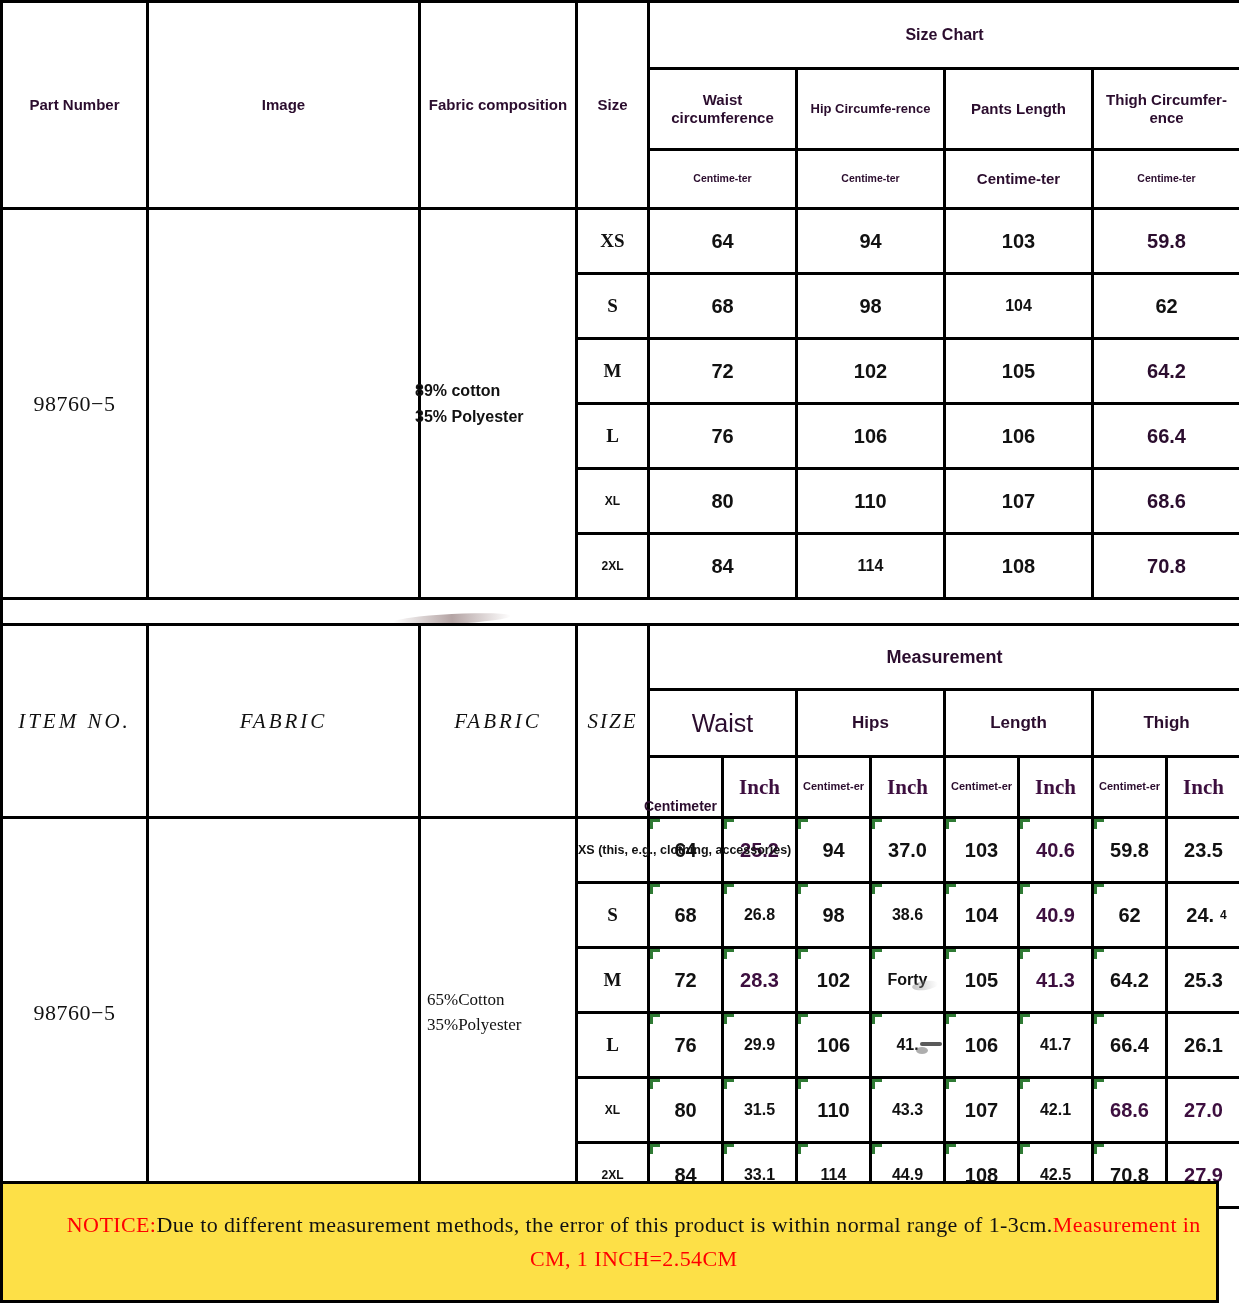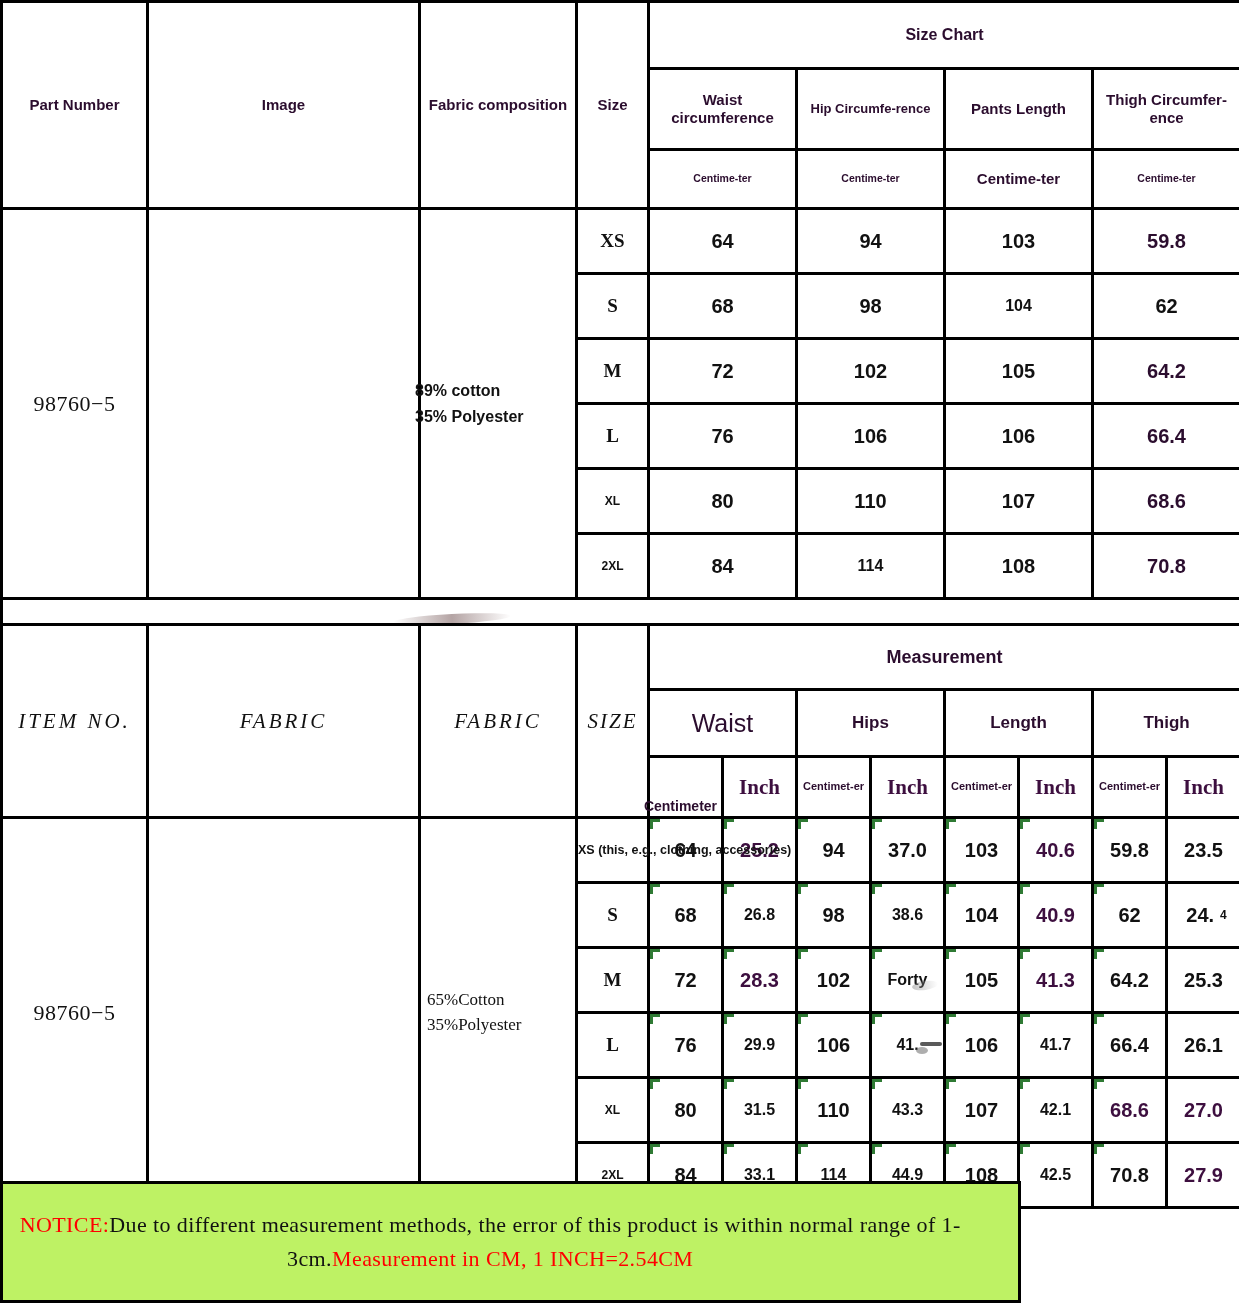--- a/index.html
+++ b/index.html
@@ -131,23 +131,23 @@
 
   
   .tick{position:relative;}
   .tick:before{
     content:"";position:absolute;left:0;top:0;width:7px;height:7px;
     border-left:3px solid #2f7a34;border-top:3px solid #2f7a34;
   }
 
   
   .notice{
-    position:absolute;left:0;top:1181px;width:1021px;height:122px;
-    border:3px solid #000;box-sizing:border-box;background:#bef264;
-    display:flex;align-items:center;justify-content:flex-start;
+    position:absolute;left:0;top:1181px;width:1219px;height:122px;
+    border:3px solid #000;box-sizing:border-box;background:#fde047;
+    display:flex;align-items:center;justify-content:flex-end;
   }
   .notice-txt{
     font-family:"Liberation Serif",serif;font-size:22px;color:#111;
     text-align:center;line-height:1.55;width:96%;letter-spacing:.4px;
   }
   .red{color:#ff0000;}
   .note-smudge{position:relative;display:inline-block;}
   .note-smudge:after{
     content:"";position:absolute;left:14%;top:-42%;width:118px;height:10px;
     background:linear-gradient(90deg,rgba(170,150,150,0),rgba(140,115,115,.65),rgba(170,150,150,0));

